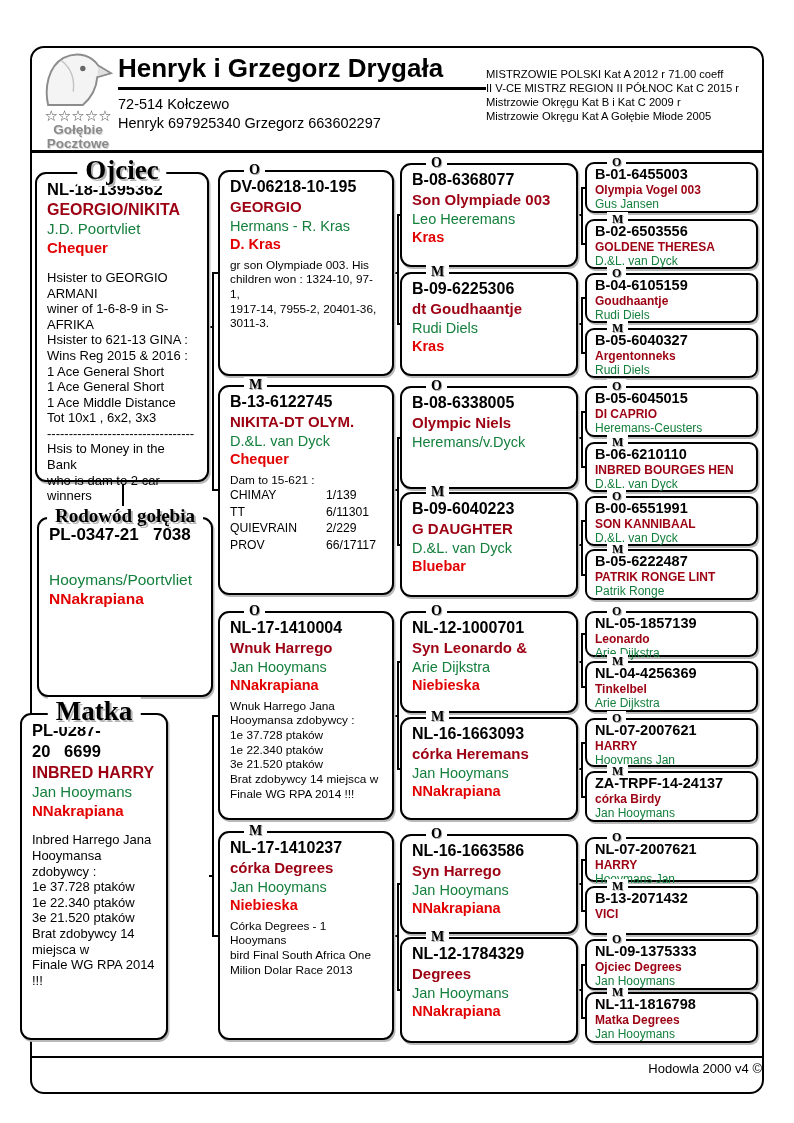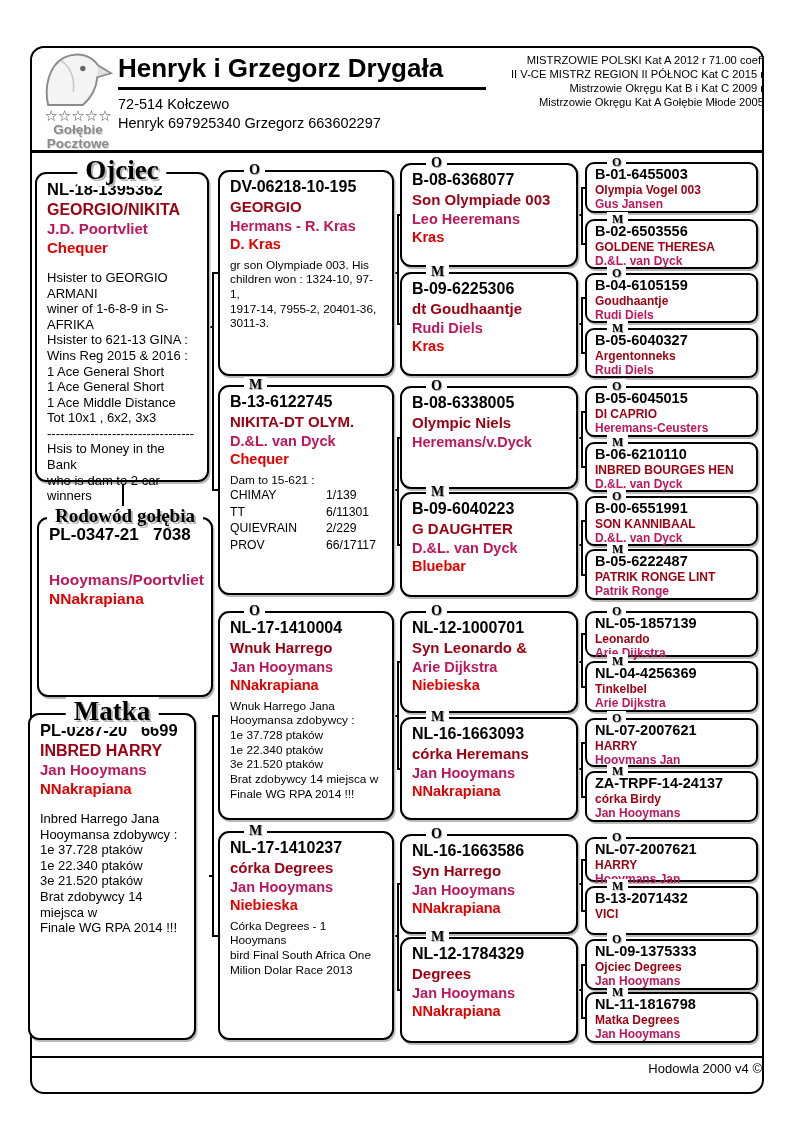--- a/index.html
+++ b/index.html
@@ -6,30 +6,30 @@
   body{background:#fff}
   .page{position:relative;width:794px;height:1123px;background:#fff;font-family:"Liberation Sans",sans-serif;color:#000;overflow:hidden}
   .frame{position:absolute;left:30px;top:46px;width:734px;height:1048px;border:2px solid #000;border-radius:14px}
   .hsep{position:absolute;left:31px;top:150px;width:732px;height:3px;background:#000}
   .fsep{position:absolute;left:31px;top:1056px;width:732px;height:2px;background:#000}
   .logo{position:absolute;left:39px;top:53px;width:78px;text-align:center}
   .stars{font-size:15px;color:#4a4a4a;line-height:1;margin-top:-3px}
   .logoname{font-weight:bold;font-size:13.5px;color:#8a8a8a;line-height:1.05;text-shadow:1px 1px 0 #d8d8d8}
   .title{position:absolute;left:118px;top:53px;width:368px;font-size:26px;font-weight:bold;border-bottom:3px solid #000;padding-bottom:3px;white-space:nowrap}
   .addr{position:absolute;left:118px;top:95px;font-size:14.5px;line-height:1.3}
-  .ach{position:absolute;left:486px;top:54px;width:278px;font-size:11.2px;line-height:1.24;text-align:right}
+  .ach{position:absolute;left:486px;top:68px;width:278px;font-size:11.2px;line-height:1.24;text-align:left}
   .ach div{white-space:nowrap}
   .pbox{position:absolute;border:2px solid #000;border-radius:11px;background:#fff;padding:5px 10px 4px;z-index:1;box-shadow:1.5px 2px 0 #b9b9b9}
   .sex{position:absolute;top:-10px;left:24px;background:#fff;padding:0 5px;font-family:"Liberation Serif",serif;font-weight:bold;font-size:14px;line-height:1.2;text-shadow:1px 1px 0 #aaa}
   .g4 .sex{font-size:12px;top:-9px;left:20px}
   .sec-title{position:absolute;top:-18px;left:50%;transform:translateX(-50%);background:#fff;padding:0 8px;font-family:"Liberation Serif",serif;font-weight:bold;font-size:27px;line-height:1.1;white-space:nowrap;text-shadow:2px 2px 0 #b5b5b5}
   .sec-title.small{font-size:19px;top:-13px}
   .ring{font-weight:bold;font-size:16px;line-height:1.3}
   .name{font-weight:bold;font-size:15px;line-height:1.25;color:#9c0012}
-  .fancier{font-weight:bold;font-size:14.5px;line-height:1.25;color:#be185d}
+  .fancier{font-weight:normal;font-size:14.5px;line-height:1.25;color:#15803d}
   .fcolor{font-weight:bold;font-size:14.5px;line-height:1.25;color:#e30000}
   .desc{font-size:11.8px;line-height:1.24;margin-top:5px;white-space:pre-line}
   .trow{display:flex;font-size:12.2px;line-height:1.35}
   .trow span:first-child{width:96px}
   .g4{padding:2px 8px;border-radius:9px}
   .g4 .ring{font-size:14.5px;line-height:1.18}
   .g4 .name{font-size:12px;line-height:1.18}
   .g4 .fancier{font-size:12px;line-height:1.18}
   .col1 .ring{font-size:16.5px}
   .col1 .name{font-size:16px}
@@ -100,21 +100,21 @@
 Race North Carolina ( USA )</div>
   </div>
 
   <div class="pbox col1 subject" style="left:37px;top:517px;width:176px;height:180px">
     <span class="sec-title small">Rodowód gołębia</span>
     <div class="ring">PL-0347-21&nbsp;&nbsp;&nbsp;7038</div>
     <div class="fancier">Hooymans/Poortvliet</div>
     <div class="fcolor">NNakrapiana</div>
   </div>
 
-  <div class="pbox col1" style="left:28px;top:713px;width:168px;height:327px">
+  <div class="pbox col1" style="left:20px;top:713px;width:148px;height:327px">
     <span class="sec-title">Matka</span>
     <div class="ring">PL-0287-20&nbsp;&nbsp;&nbsp;6699</div>
     <div class="name">INBRED HARRY</div>
     <div class="fancier">Jan Hooymans</div>
     <div class="fcolor">NNakrapiana</div>
     <div class="desc">Inbred Harrego Jana
 Hooymansa zdobywcy :
 1e 37.728 ptaków
 1e 22.340 ptaków
 3e 21.520 ptaków

